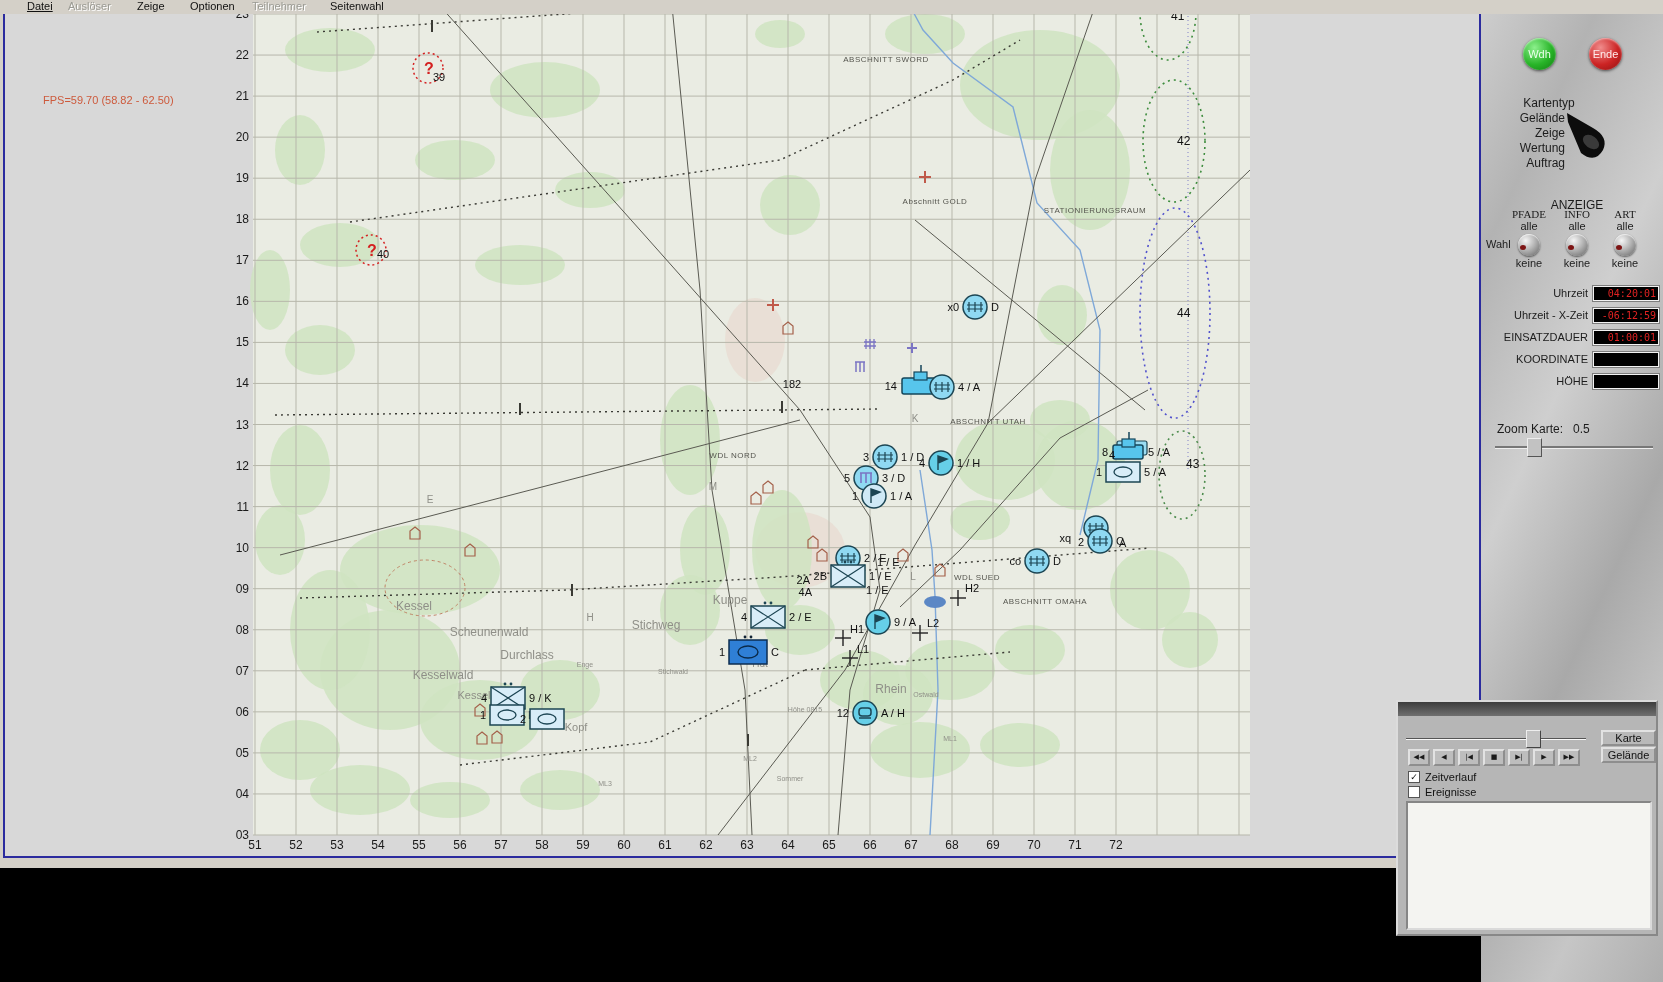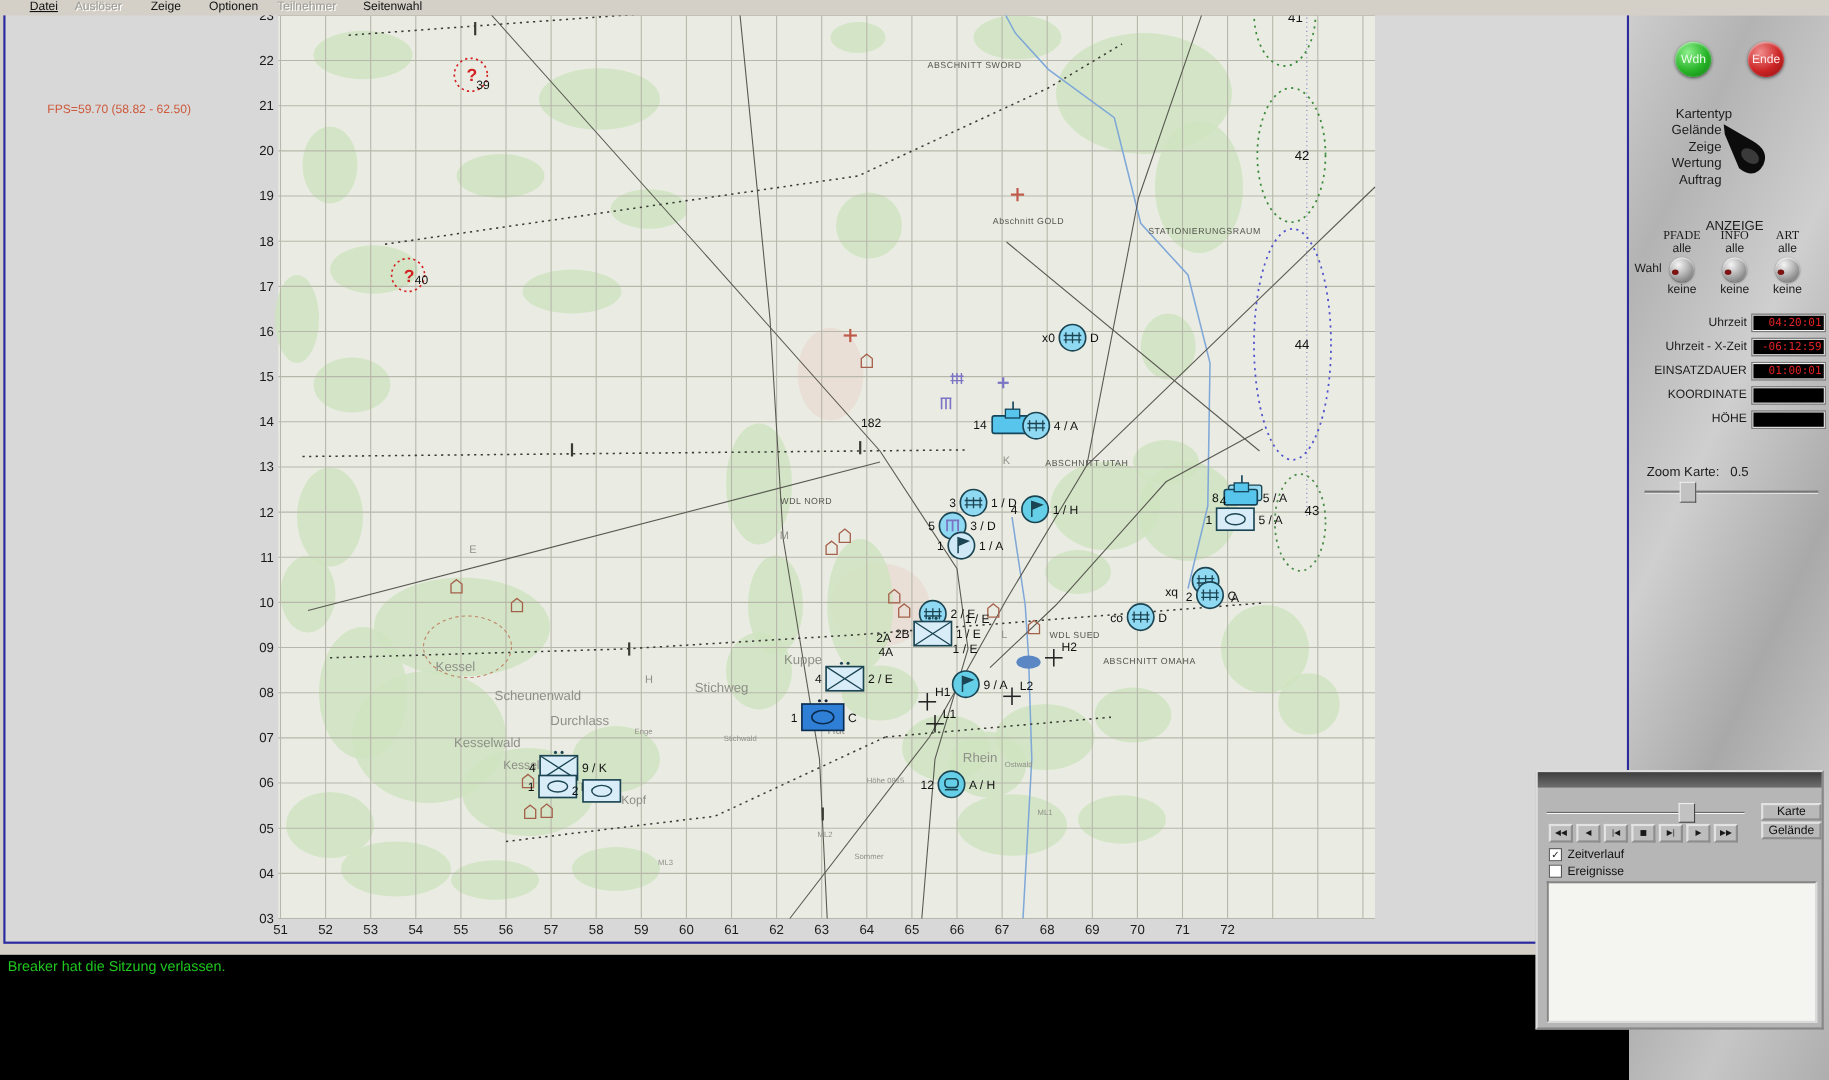--- a/index.html
+++ b/index.html
@@ -518,21 +518,20 @@
         <g transform="translate(366,244)">
           <circle cx="0" cy="0" r="15" fill="none" stroke="#d42020" stroke-width="1.5" stroke-dasharray="2,3"></circle>
           <text x="-4" y="6" font-size="16" fill="#d42020" text-anchor="start" font-family="Liberation Sans, sans-serif" font-weight="bold">?</text>
           <text x="6" y="8" font-size="11" fill="#111" text-anchor="start" font-family="Liberation Sans, sans-serif">40</text>
         </g>
       </svg></div>
   <div class="fps">FPS=59.70 (58.82 - 62.50)</div>
 </div>
 
 <div class="log" id="log">
-    <div class="log-line">Breaker hat die Sitzung verlassen.</div>
   </div>
 
 <div class="sidebar">
   <div class="btn-round btn-green" style="left:42px;top:24px;">Wdh</div>
   <div class="btn-round btn-red" style="left:108px;top:24px;">Ende</div>
 
   <div class="ktyp-title">Kartentyp</div>
   <div class="ktyp-opts" id="ktyp-opts">
       <div class="ktyp-opt">Gelände</div>
       <div class="ktyp-opt">Zeige</div>

